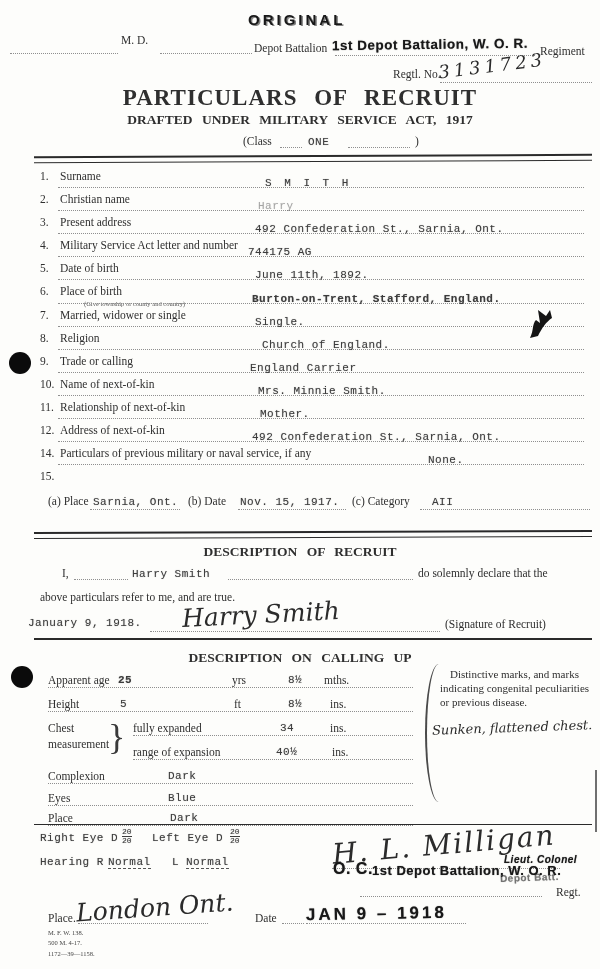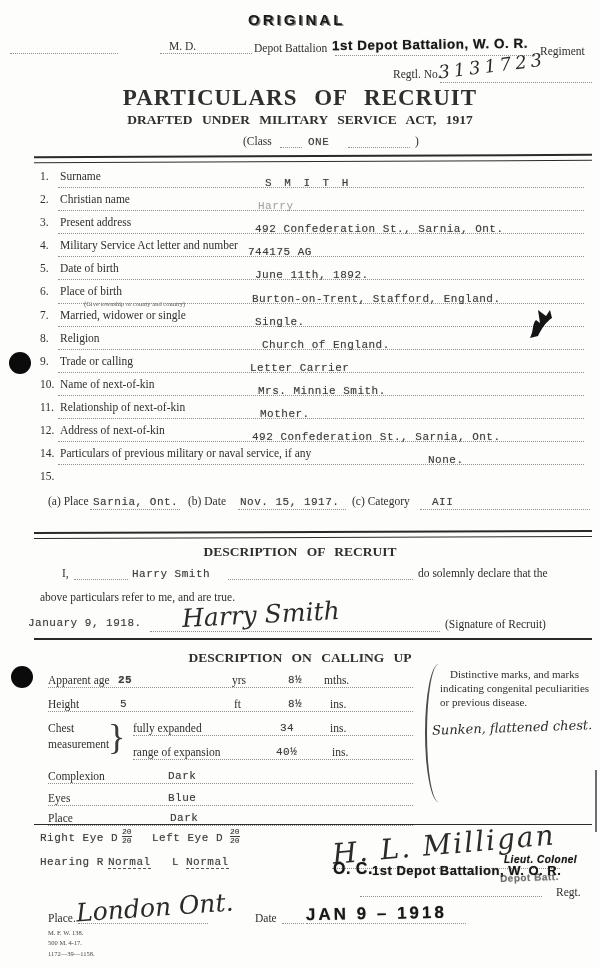--- a/index.html
+++ b/index.html
@@ -32,21 +32,21 @@
   .edge{position:absolute;background:#6f6f6f;}
 </style>
 </head>
 <body>
 
 <div class="page">
 
   <div class="abs stamp" style="top:11px;left:248px;font-size:15px;letter-spacing:3px;text-shadow:1.5px 1px 0 rgba(30,30,30,.55);">ORIGINAL</div>
 
   <div class="dotline" style="top:53px;left:10px;width:108px;"></div>
-  <span class="abs pr" style="top:40px;left:121px;margin-left:48px;">M. D.</span>
+  <span class="abs pr" style="top:34px;left:121px;">M. D.</span>
   <div class="dotline" style="top:53px;left:160px;width:92px;"></div>
   <span class="abs pr" style="top:42px;left:254px;">Depot Battalion</span>
   <span class="abs pr" style="top:45px;left:540px;">Regiment</span>
   <span class="abs stamp" style="top:37px;left:332px;font-size:13.5px;transform:rotate(-.7deg);">1st Depot Battalion, W. O. R.</span>
   <div class="dotline" style="top:55px;left:335px;width:200px;"></div>
 
   <span class="abs pr" style="top:68px;left:393px;">Regtl. No.</span>
   <span class="abs hand" style="top:55px;left:438px;font-size:18px;letter-spacing:4px;transform:rotate(-7deg);">3131723</span>
   <div class="dotline" style="top:82px;left:440px;width:152px;"></div>
 
@@ -90,39 +90,39 @@
       <span class="num pr">5.</span>
       <span class="lbl pr">Date of birth</span>
       <span class="dotline dl"></span>
       <span class="typed val">June 11th, 1892.</span>
     </div>
     <div class="frow">
       <span class="num pr">6.</span>
       <span class="lbl pr">Place of birth</span>
       <span class="abs" style="left:84px;top:15px;font-size:6.5px;color:#555;white-space:nowrap;">(Give township or county and country)</span>
       <span class="dotline dl"></span>
-      <span class="typed val" style="left:252px;">Burton-on-Trent, Stafford, England.</span>
+      <span class="typed val" style="left:252px;font-weight:bold;">Burton-on-Trent, Stafford, England.</span>
     </div>
     <div class="frow">
       <span class="num pr">7.</span>
       <span class="lbl pr">Married, widower or single</span>
       <span class="dotline dl"></span>
       <span class="typed val">Single.</span>
     </div>
     <div class="frow">
       <span class="num pr">8.</span>
       <span class="lbl pr">Religion</span>
       <span class="dotline dl"></span>
       <span class="typed val" style="left:262px;">Church of England.</span>
     </div>
     <div class="frow">
       <span class="num pr">9.</span>
       <span class="lbl pr">Trade or calling</span>
       <span class="dotline dl"></span>
-      <span class="typed val" style="left:250px;">Letter Carrier</span>
+      <span class="typed val" style="left:250px;">England Carrier</span>
     </div>
     <div class="frow">
       <span class="num pr">10.</span>
       <span class="lbl pr">Name of next-of-kin</span>
       <span class="dotline dl"></span>
       <span class="typed val" style="left:258px;">Mrs. Minnie Smith.</span>
     </div>
     <div class="frow">
       <span class="num pr">11.</span>
       <span class="lbl pr">Relationship of next-of-kin</span>

